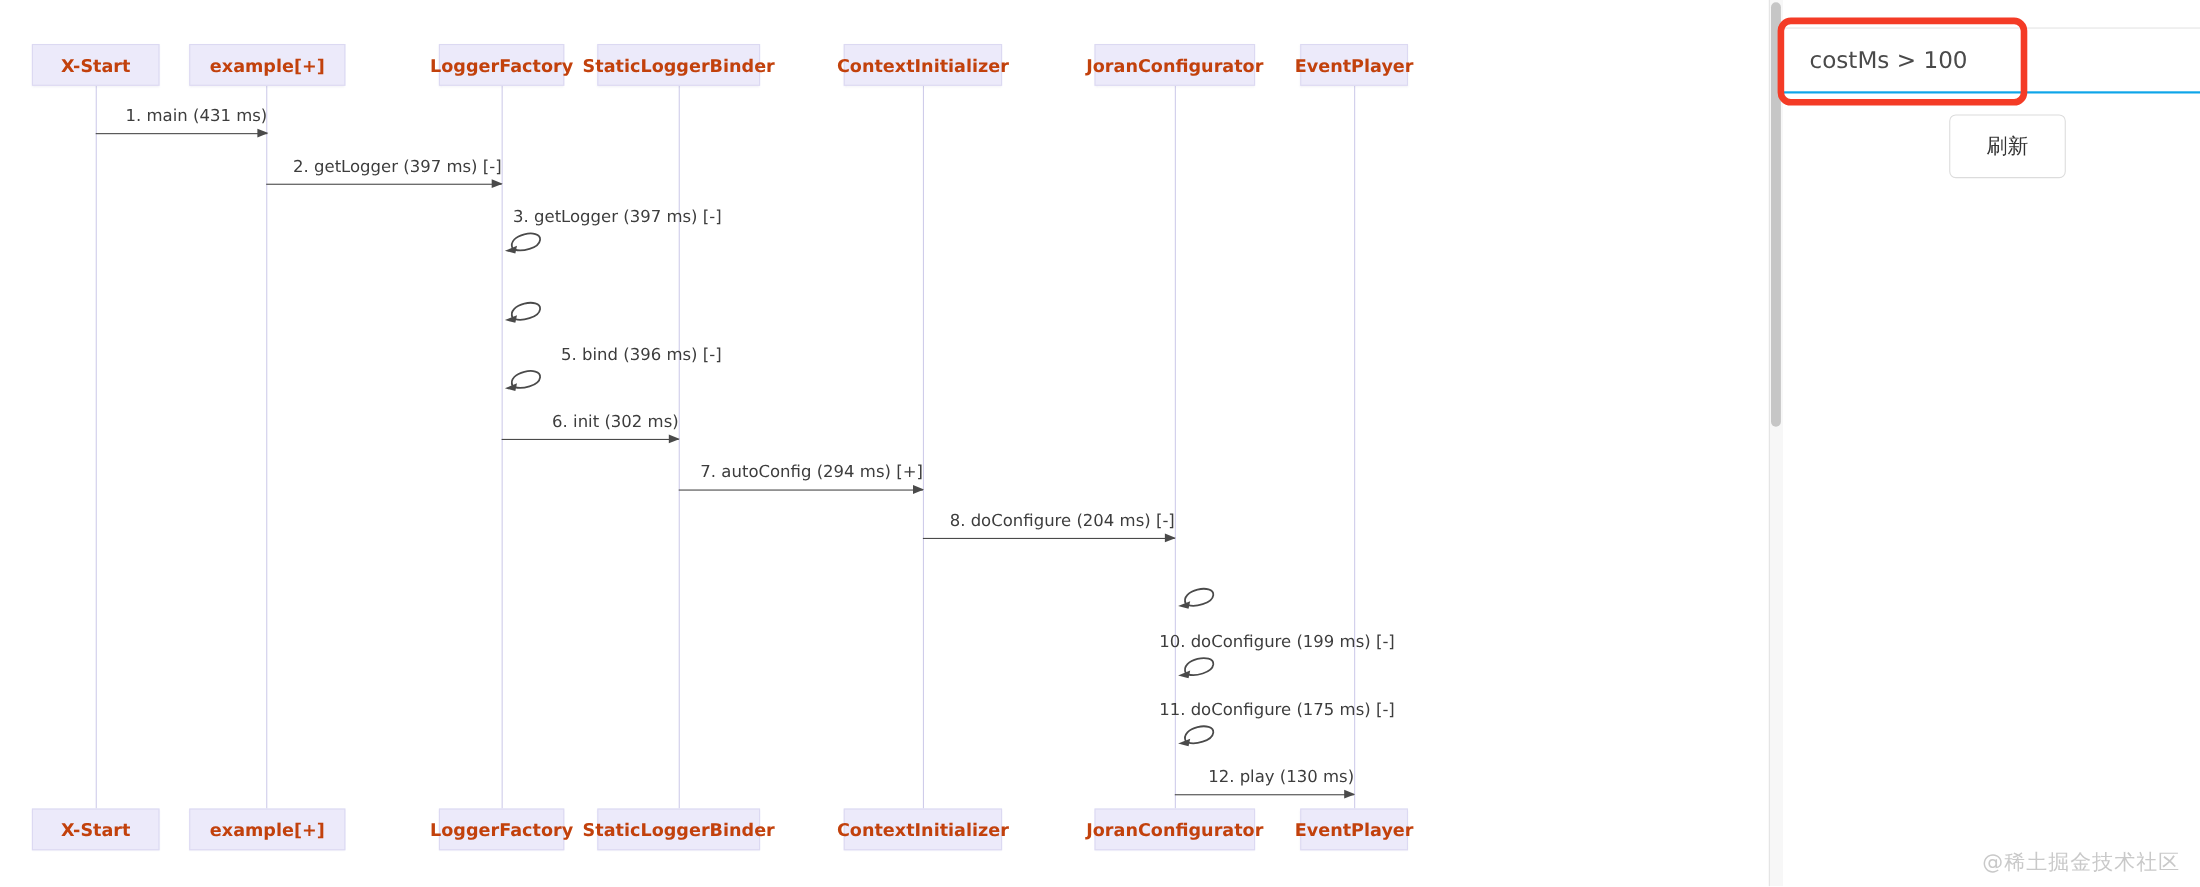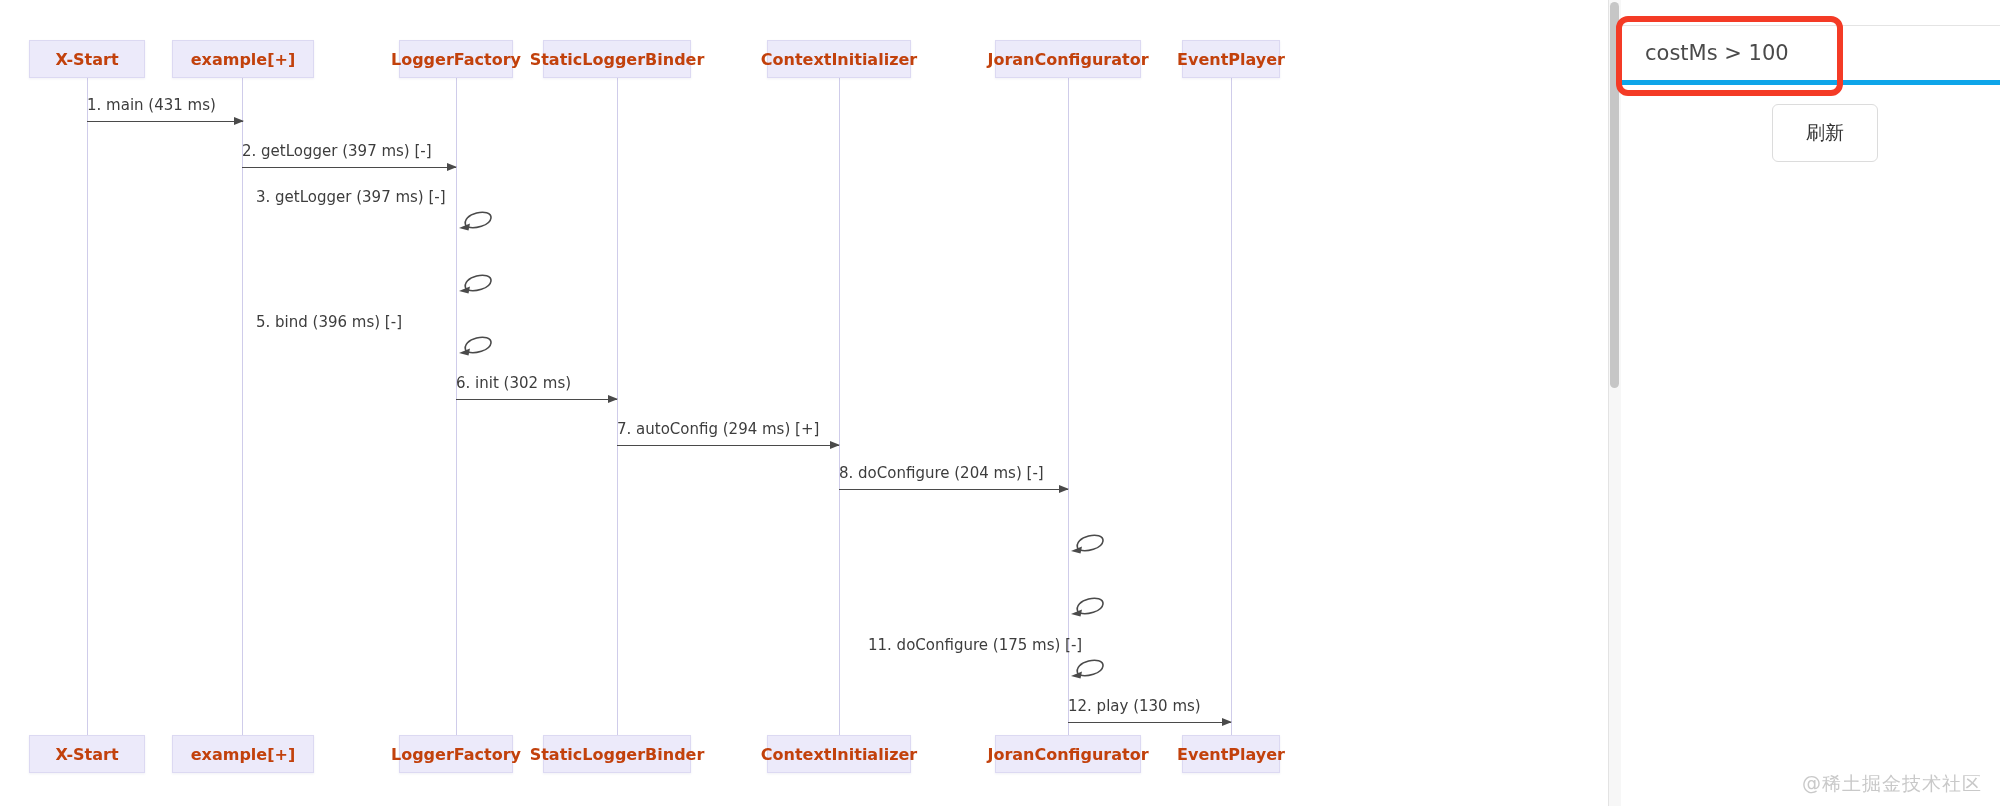--- a/index.html
+++ b/index.html
@@ -15,38 +15,38 @@
     background:#eceafa; border:1px solid #dcd9f2;
     display:flex; align-items:center; justify-content:center;
     font-size:16px; font-weight:600; color:#c2410c;
     box-shadow:0 1px 2px rgba(80,80,140,0.08);
     white-space:nowrap;
   }
   .lifeline { position:absolute; width:1px; background:#cfccea; top:78px; height:657px; }
 
   .msg-label {
     position:absolute; height:20px; line-height:20px;
-    font-size:15px; color:#3d3d3d; text-align:left; white-space:nowrap;
+    font-size:15px; color:#3d3d3d; text-align:right; white-space:nowrap;
   }
   .arrow { position:absolute; height:0; border-top:1.5px solid #4a4a4a; }
   .arrow .head {
     position:absolute; right:-1px; top:-5px; width:0; height:0;
     border-left:10px solid #4a4a4a; border-top:4.5px solid transparent; border-bottom:4.5px solid transparent;
   }
   .loop { position:absolute; width:36px; height:24px; }
 
   
   .vscrollbar-track { position:absolute; left:1608px; top:0; width:13px; height:806px;
     background:#f7f7f7; border-left:1px solid #e3e3e3; }
   .vscrollbar-thumb { position:absolute; left:1610px; top:2px; width:9px; height:386px;
     background:#c6c6c6; border-radius:5px; }
 
   .filter-input {
     position:absolute; left:1621px; top:25px; width:379px; height:60px;
-    border:none; border-top:1px solid #e4e4e4; border-bottom:5px solid #0ea5e9;
+    border:none; border-top:1px solid #e4e4e4; border-bottom:2px solid #0ea5e9;
     background:#fff; padding-left:24px; font-size:21px; color:#4a4a4a;
     font-family:"DejaVu Sans", sans-serif; outline:none;
   }
   .annotation-box {
     position:absolute; left:1616px; top:16px; width:227px; height:80px;
     border:6px solid #f43b26; border-radius:12px; pointer-events:none;
   }
   .refresh-button {
     position:absolute; left:1772px; top:104px; width:106px; height:58px;
     background:#fff; border:1px solid #dcdcdc; border-radius:6px;
@@ -121,20 +121,21 @@
     <div class="msg-label" style="left:839px; top:463px; width:229px">8. doConfigure (204 ms) [-]</div>
     <div class="arrow" style="left:839px; top:489px; width:229px">
         <i class="head"></i>
       </div>
 
     <svg class="loop" style="left:1070px; top:530px" viewBox="0 0 36 24">
       <path d="M 8 19 C 2 6, 34 0, 33 11 C 32 19, 16 22, 10 20" fill="none" stroke="#4a4a4a" stroke-width="1.6"></path>
       <polygon points="1,21 12,16.5 10.5,23.5" fill="#4a4a4a"></polygon>
     </svg>
 
+    <div class="msg-label" style="left:868px; top:573px; width:400px">10. doConfigure (199 ms) [-]</div>
     <svg class="loop" style="left:1070px; top:593px" viewBox="0 0 36 24">
       <path d="M 8 19 C 2 6, 34 0, 33 11 C 32 19, 16 22, 10 20" fill="none" stroke="#4a4a4a" stroke-width="1.6"></path>
       <polygon points="1,21 12,16.5 10.5,23.5" fill="#4a4a4a"></polygon>
     </svg>
 
     <div class="msg-label" style="left:868px; top:635px; width:400px">11. doConfigure (175 ms) [-]</div>
     <svg class="loop" style="left:1070px; top:655px" viewBox="0 0 36 24">
       <path d="M 8 19 C 2 6, 34 0, 33 11 C 32 19, 16 22, 10 20" fill="none" stroke="#4a4a4a" stroke-width="1.6"></path>
       <polygon points="1,21 12,16.5 10.5,23.5" fill="#4a4a4a"></polygon>
     </svg>

